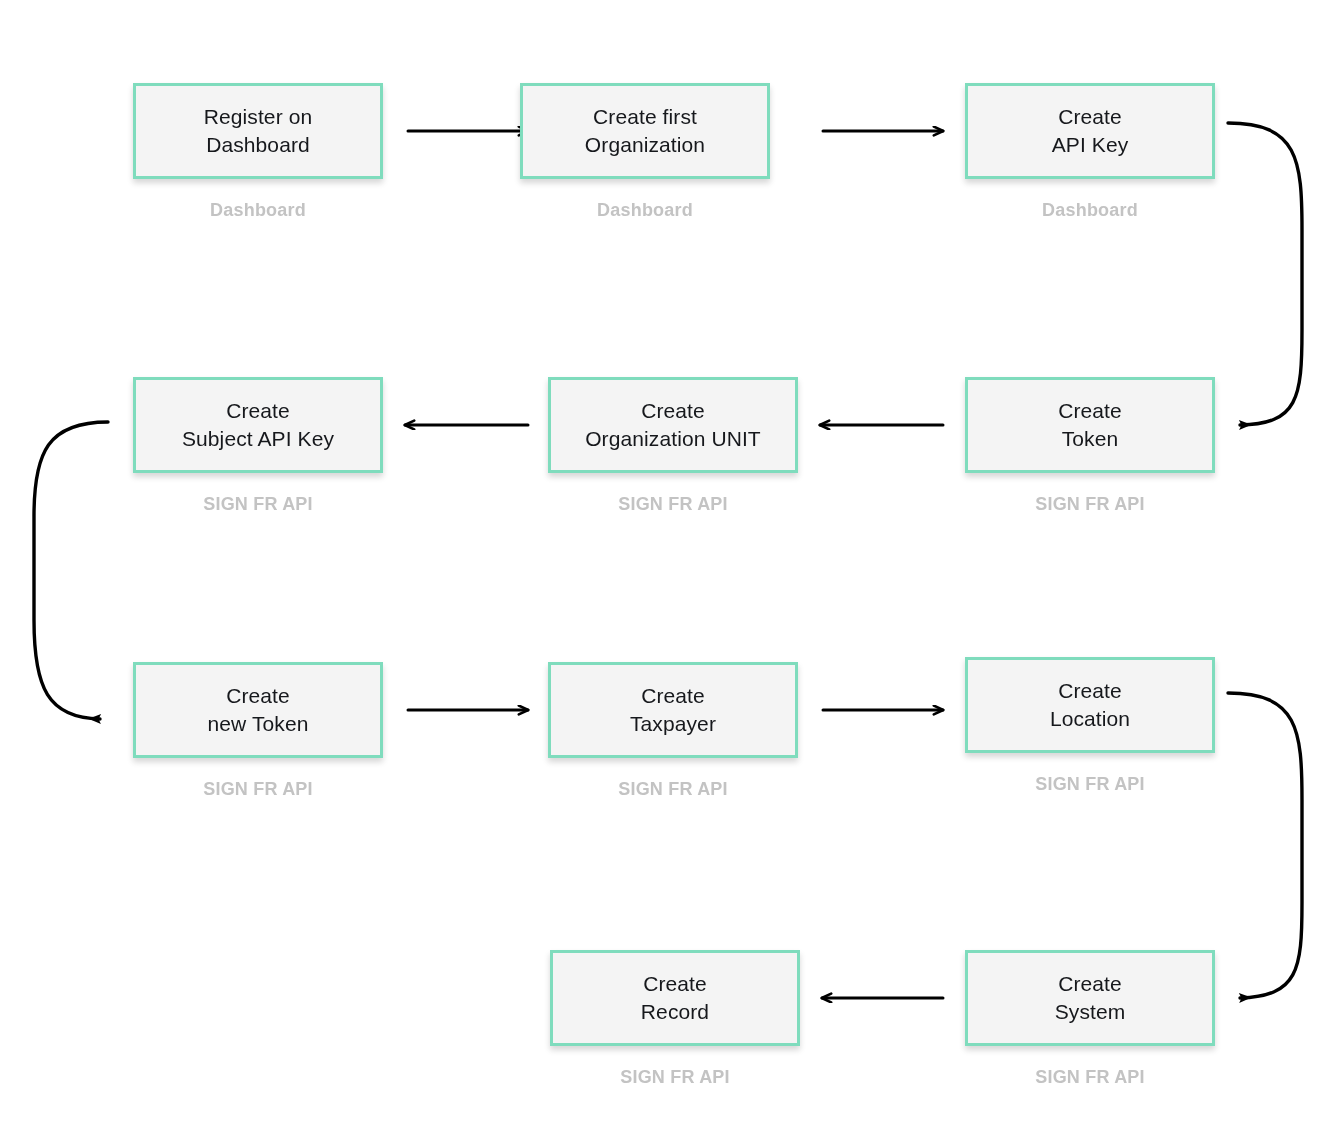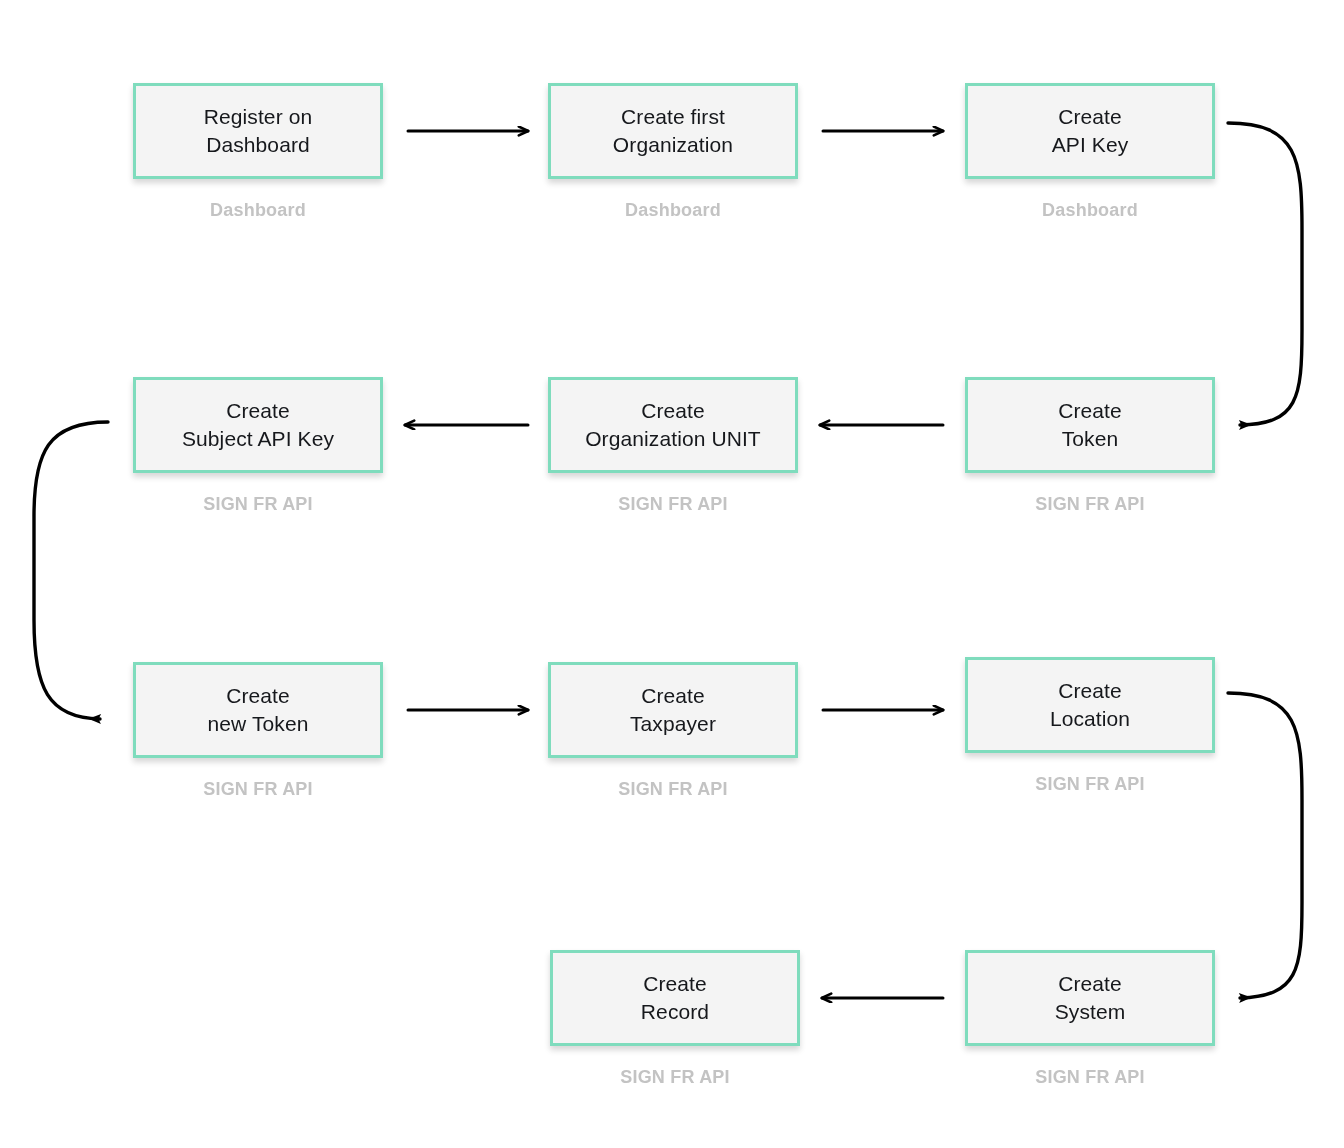--- a/index.html
+++ b/index.html
@@ -98,21 +98,21 @@
   </svg>
 
   <div class="node" style="left:133px; top:83px; width:250px; height:96px;">
     <div class="node-box">
       <span class="node-label">Register on
 Dashboard</span>
     </div>
     <span class="node-caption" style="top:117px;">Dashboard</span>
   </div>
 
-  <div class="node" style="left:548px; top:83px; width:250px; height:96px;">
+  <div class="node" style="left:520px; top:83px; width:250px; height:96px;">
     <div class="node-box">
       <span class="node-label">Create first
 Organization</span>
     </div>
     <span class="node-caption" style="top:117px;">Dashboard</span>
   </div>
 
   <div class="node" style="left:965px; top:83px; width:250px; height:96px;">
     <div class="node-box">
       <span class="node-label">Create

